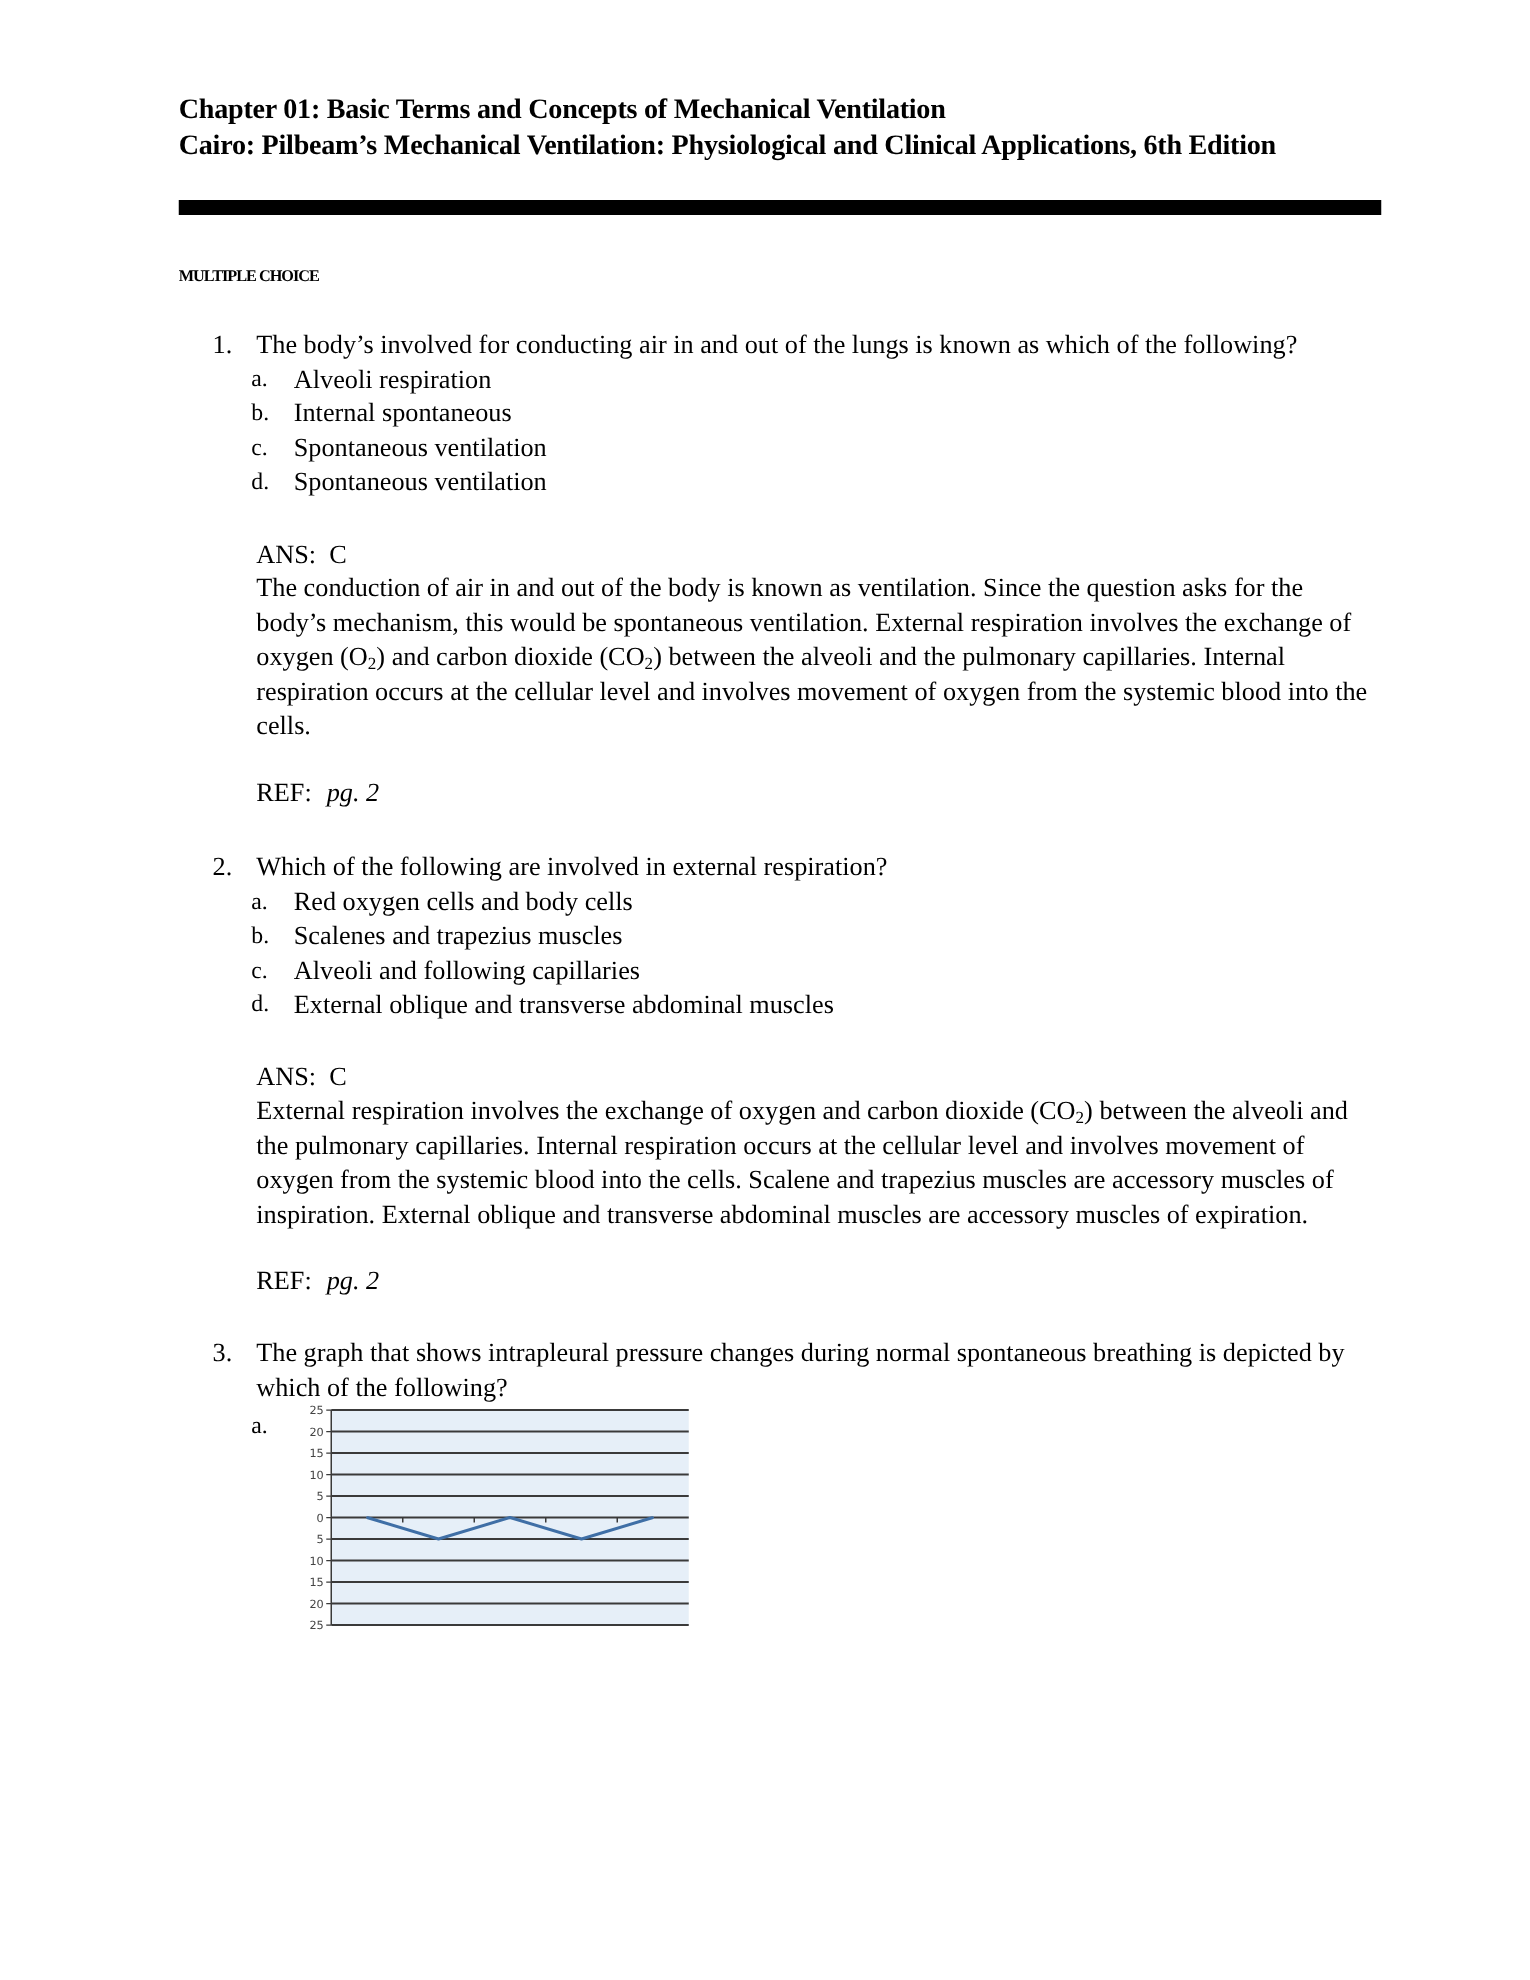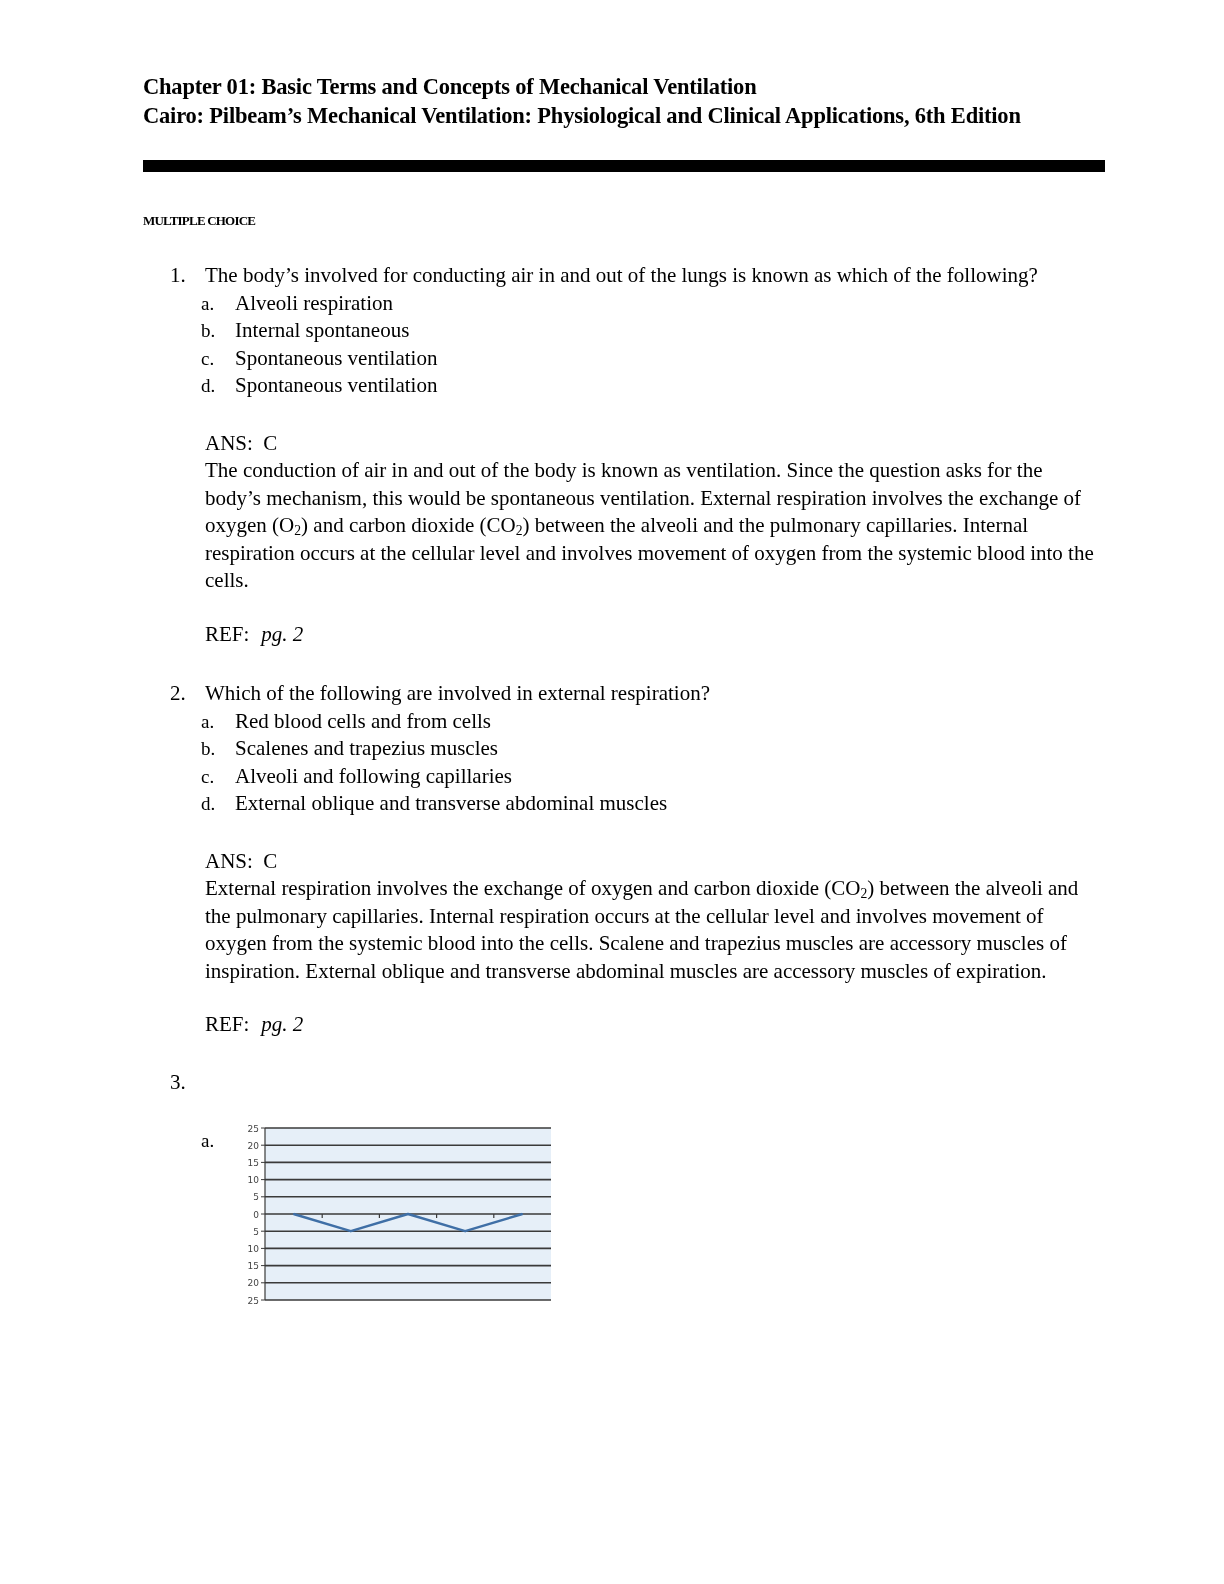--- a/index.html
+++ b/index.html
@@ -134,40 +134,41 @@
     </div>
   </div>
 </div>
 
 <div class="q text" style="top:680px;">
   <div class="q-stem">
     <span class="q-num">2.</span>
     <span>Which of the following are involved in external respiration?</span>
   </div>
   <ul class="opts">
-    <li class="opt"><span class="opt-letter">a.</span><span>Red blood cells and from cells</span></li>
+    <li class="opt"><span class="opt-letter">a.</span><span>Red oxygen cells and body cells</span></li>
     <li class="opt"><span class="opt-letter">b.</span><span>Scalenes and trapezius muscles</span></li>
     <li class="opt"><span class="opt-letter">c.</span><span>Alveoli and following capillaries</span></li>
     <li class="opt"><span class="opt-letter">d.</span><span>External oblique and transverse abdominal muscles</span></li>
   </ul>
   <div class="ans-block">
     <div>
       <span>ANS:</span>&nbsp;
       <span>C</span>
     </div>
     <div>External respiration involves the exchange of oxygen and carbon dioxide (CO<sub>2</sub>) between the alveoli and the pulmonary capillaries. Internal respiration occurs at the cellular level and involves movement of oxygen from the systemic blood into the cells. Scalene and trapezius muscles are accessory muscles of inspiration. External oblique and transverse abdominal muscles are accessory muscles of expiration.</div>
     <div class="ref">
       <span>REF:</span><span class="ref-val">pg. 2</span>
     </div>
   </div>
 </div>
 
 <div class="q text" style="top:1069px;">
   <div class="q-stem">
     <span class="q-num">3.</span>
+    <span>The graph that shows intrapleural pressure changes during normal spontaneous breathing is depicted by which of the following?</span>
   </div>
 </div>
 <span class="chart-option-letter text">a.</span>
 
 <svg id="chart-a" xmlns="http://www.w3.org/2000/svg" viewBox="0 0 330 190">
     <rect x="35" y="10" width="286" height="172" fill="#e6eff8"></rect>
     <line x1="35" y1="10" x2="321" y2="10" stroke="#3a3a3a" stroke-width="1.6"></line>
     <line x1="31" y1="10" x2="35" y2="10" stroke="#3a3a3a" stroke-width="1"></line>
     <text x="29" y="13.5" text-anchor="end" font-size="9" fill="#444444" font-family="DejaVu Sans, sans-serif">25</text>
     <line x1="35" y1="27.2" x2="321" y2="27.2" stroke="#3a3a3a" stroke-width="1.6"></line>

